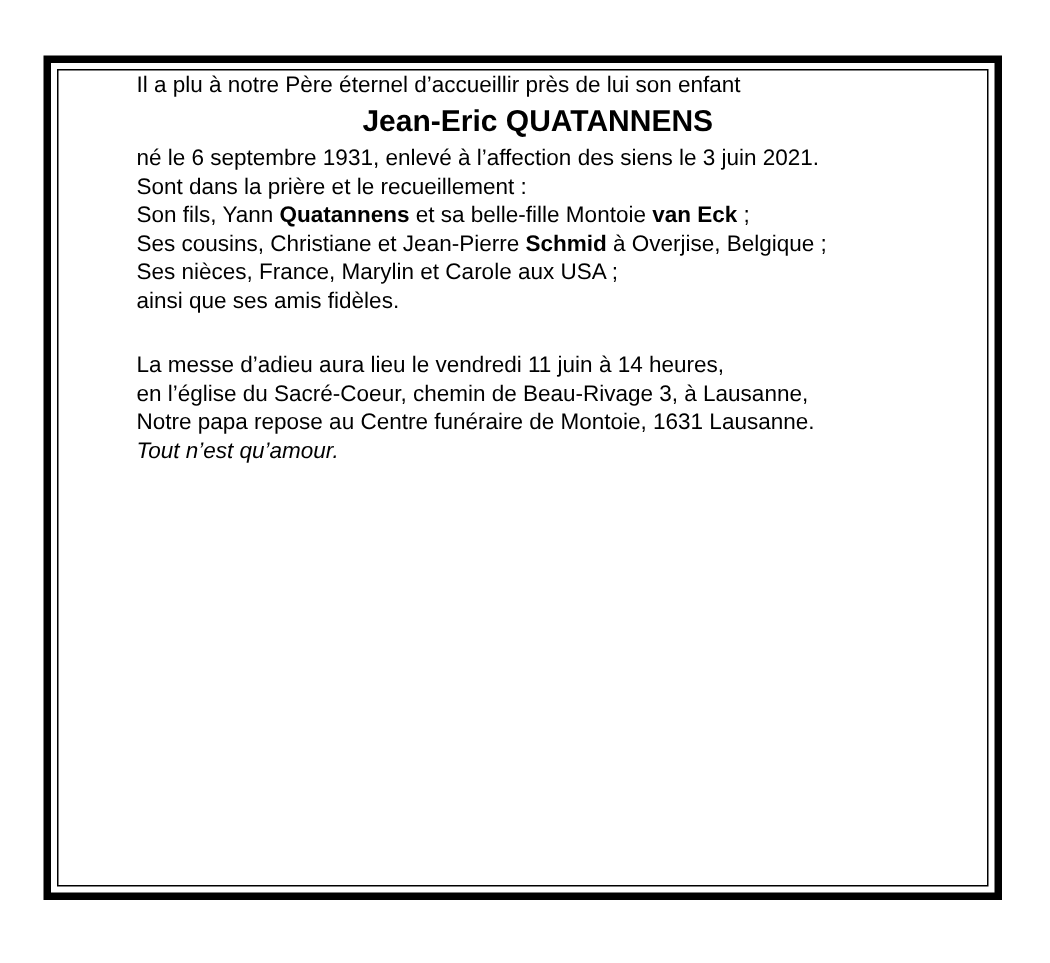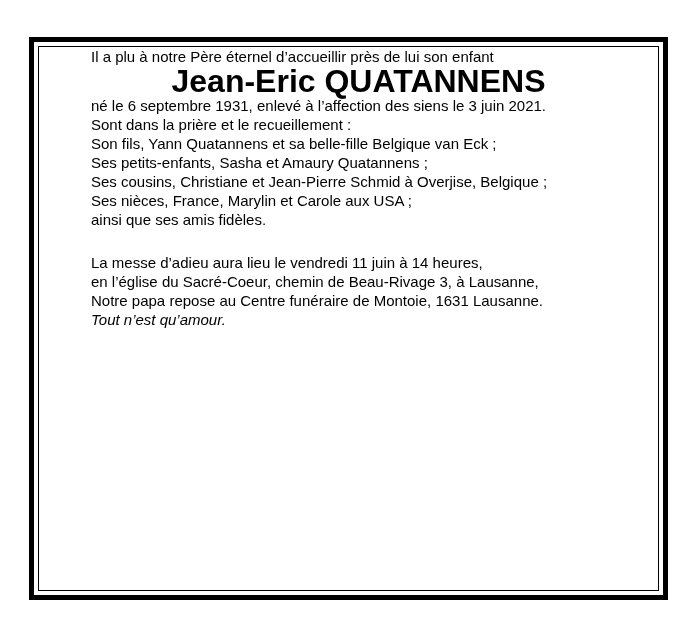--- a/index.html
+++ b/index.html
@@ -32,55 +32,54 @@
     left: 52px;
     right: 32px;
     top: 0;
     font-size: 15px;
     line-height: 19px;
   }
   .content p { margin: 0; padding: 0; }
   .intro   { margin-top: 56px; }
   .title {
     margin: 29px 0 0 0;
-    font-size: 32px;
+    font-size: 20px;
     line-height: 30px;
     font-weight: bold;
     text-align: center;
     white-space: nowrap;
   }
   .dates   { margin-top: 32px; }
   .family  { }
   .ceremony{ margin-top: 24px; }
   .repose  { margin-top: 13px; }
   .closing {
     margin: 34px 28px 0 0;
     font-style: italic;
   }
   .line { display: block; }
-  .b { font-weight: normal; }
+  .b { font-weight: bold; }
 </style>
 </head>
 <body>
 
 <div class="sheet">
   <div class="frame">
     <div class="frame-inner">
       <div class="content">
 
         <p class="intro">Il a plu à notre Père éternel d’accueillir près de lui son enfant</p>
 
         <p class="title">Jean-Eric QUATANNENS</p>
 
         <p class="dates">né le 6 septembre 1931, enlevé à l’affection des siens le 3 juin 2021.</p>
 
         <div class="family">
             <span class="line"><span>Sont dans la prière et le recueillement :</span></span>
-            <span class="line"><span>Son fils, Yann </span><span class="b">Quatannens</span><span> et sa belle-fille Belgique </span><span class="b">van Eck</span><span> ;</span></span>
-            <span class="line"><span>Ses petits-enfants, Sasha et Amaury </span><span class="b">Quatannens</span><span> ;</span></span>
+            <span class="line"><span>Son fils, Yann </span><span class="b">Quatannens</span><span> et sa belle-fille Montoie </span><span class="b">van Eck</span><span> ;</span></span>
             <span class="line"><span>Ses cousins, Christiane et Jean-Pierre </span><span class="b">Schmid</span><span> à Overjise, Belgique ;</span></span>
             <span class="line"><span>Ses nièces, France, Marylin et Carole aux USA ;</span></span>
             <span class="line"><span>ainsi que ses amis fidèles.</span></span>
           </div>
 
         <div class="ceremony">
             <span class="line">La messe d’adieu aura lieu le vendredi 11 juin à 14 heures,</span>
             <span class="line">en l’église du Sacré-Coeur, chemin de Beau-Rivage 3, à Lausanne,</span>
           </div>
 

